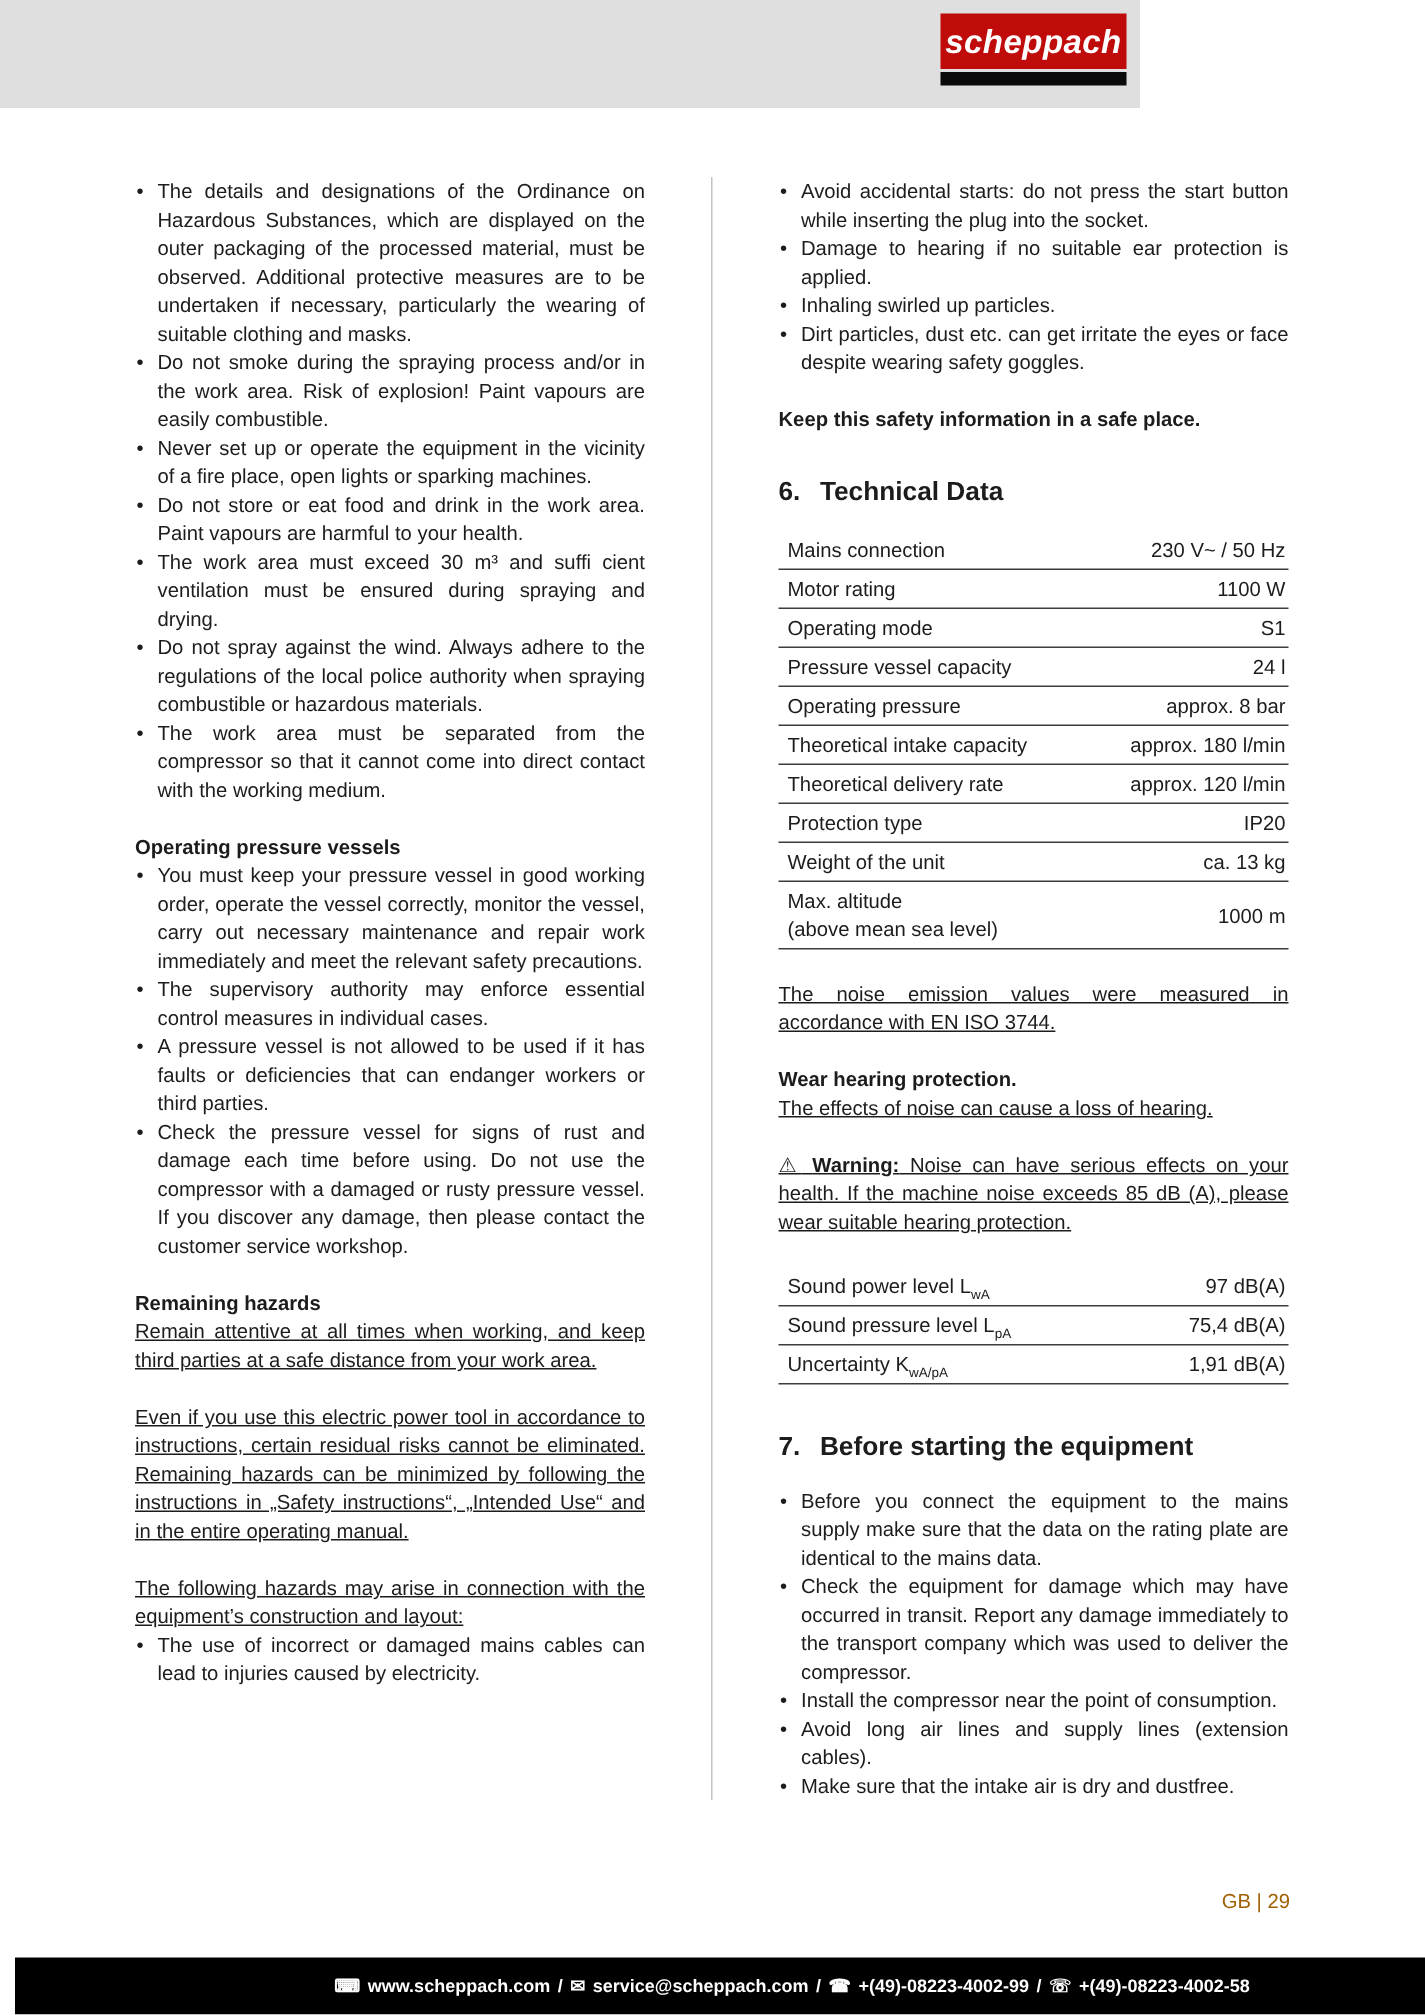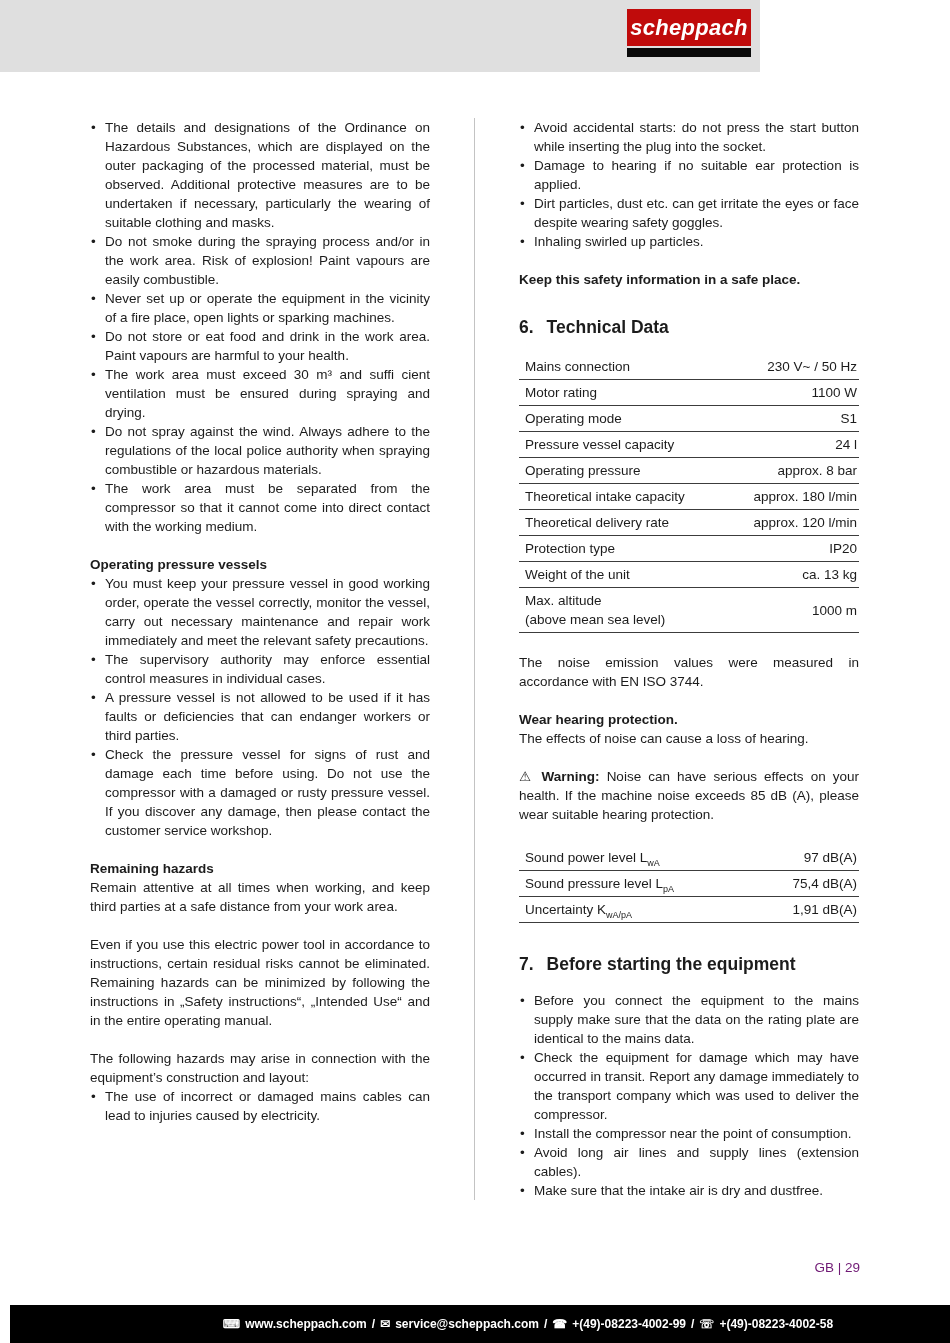--- a/index.html
+++ b/index.html
@@ -18,21 +18,21 @@
 
   .page-body { position:absolute; top:118px; left:90px; width:770px; display:flex; }
   .col { width:340px; }
   .col-divider { width:1px; background:#c3c3c3; margin:0 44px; }
 
   ul.bullets { list-style:none; margin:0; padding:0; }
   ul.bullets li { position:relative; padding-left:15px; text-align:justify; }
   ul.bullets li::before { content:"\2022"; position:absolute; left:1px; }
 
   p { margin:0; }
-  .para { text-align:justify; }
+  .para { text-align:justify;text-decoration:underline; }
   .gap { margin-top:19px; }
   .subhead { font-weight:bold; margin-top:19px; }
   .keep-safe { font-weight:bold; margin-top:19px; }
 
   .big-head { font-size:17.5px; line-height:22px; font-weight:bold; margin:27px 0 16px; }
   .big-head .head-title { margin-left:13px; }
 
   .ttable { width:100%; }
   .trow {
     display:flex; justify-content:space-between; align-items:center;
@@ -41,21 +41,21 @@
   .tlabel { white-space:pre-line; }
   .tvalue { text-align:right; white-space:nowrap; padding-left:8px; }
   sub.tsub { font-size:9px; line-height:0; }
 
   .note { margin-top:20px; }
   .warn { margin-top:19px; }
   .warn b { font-weight:bold; }
   .sound { margin-top:21px; }
   .big-head.second { margin-top:30px; }
 
-  .page-num { position:absolute; top:1258px; right:90px; font-size:13.5px; color:#701a75; }
+  .page-num { position:absolute; top:1258px; right:90px; font-size:13.5px; color:#a16207; }
 
   .footer {
     position:absolute; left:10px; bottom:0; width:950px; height:38px; background:#000;
     color:#fff; display:flex; align-items:center; justify-content:center;
     font-size:12px; font-weight:bold;padding-left:43px;
   }
   .footer .ficon { margin-right:5px; }
   .footer .fsep { margin:0 5px; }
 </style>
 </head>
@@ -99,22 +99,22 @@
       <li>The use of incorrect or damaged mains cables can lead to injuries caused by electricity.</li>
     </ul>
   </div>
 
   <div class="col-divider"></div>
 
   <div class="col">
     <ul class="bullets">
       <li>Avoid accidental starts: do not press the start button while inserting the plug into the socket.</li>
       <li>Damage to hearing if no suitable ear protection is applied.</li>
+      <li>Inhaling swirled up particles.</li>
       <li>Dirt particles, dust etc. can get irritate the eyes or face despite wearing safety goggles.</li>
-      <li>Inhaling swirled up particles.</li>
     </ul>
 
     <p class="keep-safe">Keep this safety information in a safe place.</p>
 
     <h2 class="big-head">
       <span>6.</span><span class="head-title">Technical Data</span>
     </h2>
 
     <div class="ttable">
       <div class="trow">

